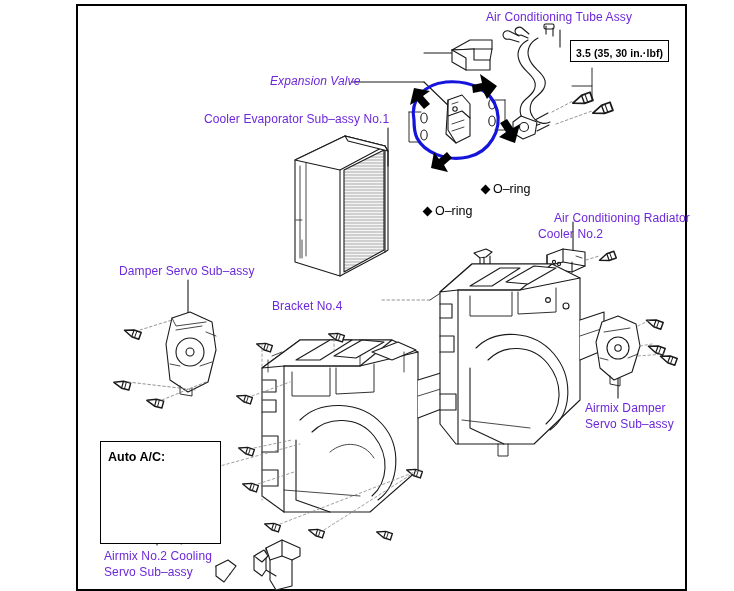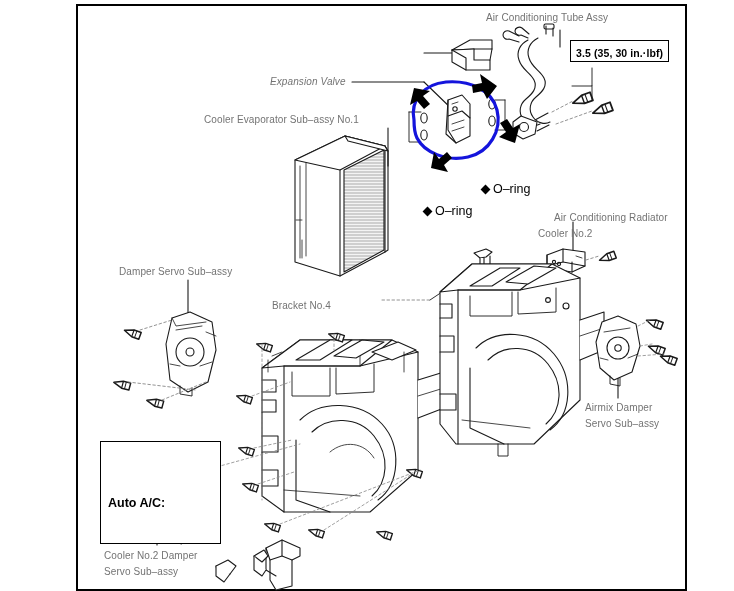--- a/index.html
+++ b/index.html
@@ -4,28 +4,28 @@
 <title>A/C Cooling Unit Exploded View</title>
 <style>
   html,body{margin:0;padding:0;background:#ffffff;}
   body{width:734px;height:591px;overflow:hidden;
        font-family:"Liberation Sans","DejaVu Sans",sans-serif;color:#000;}
   #sheet{position:relative;width:734px;height:591px;background:#fff;}
   #page-border{position:absolute;left:76px;top:4px;width:611px;height:587px;
                border:2px solid #000;box-sizing:border-box;background:#fff;}
   svg.art{position:absolute;left:0;top:0;width:734px;height:591px;
           pointer-events:none;overflow:visible;}
-  .lbl{position:absolute;font-size:10px;line-height:15px;
-       white-space:pre;letter-spacing:.1px;color:#737373;}
+  .lbl{position:absolute;font-size:12px;line-height:15px;
+       white-space:pre;letter-spacing:.1px;color:#6d28d9;}
   .lbl.two{line-height:16px;}
   .torque{position:absolute;border:1.5px solid #000;background:#fff;
           font-size:10.5px;font-weight:bold;padding:6px 5px 2px 5px;
           white-space:nowrap;letter-spacing:.1px;}
   .autobox{position:absolute;border:1.6px solid #000;background:#fff;}
-  .autotitle{position:absolute;font-size:12.5px;font-weight:bold;margin-top:46px;}
+  .autotitle{position:absolute;font-size:12.5px;font-weight:bold;}
   .oring{position:absolute;font-size:12.5px;white-space:pre;}
   .dia{display:inline-block;width:7px;height:7px;background:#000;
        transform:rotate(45deg);margin-right:4px;position:relative;top:0px;}
 </style>
 </head>
 <body>
 
 <div id="sheet">
 
   <div id="page-border"></div>
@@ -358,21 +358,21 @@
   <div class="lbl two" style="left:272px;top:298px;">Bracket No.4</div>
 
   <div class="lbl two" style="left:538px;top:210px;margin-left:16px;">Air Conditioning Radiator</div>
   <div class="lbl two" style="left:538px;top:226px;">Cooler No.2</div>
 
   <div class="lbl" style="left:119px;top:264px;">Damper Servo Sub–assy</div>
 
   <div class="lbl two" style="left:585px;top:400px;">Airmix Damper</div>
   <div class="lbl two" style="left:585px;top:416px;">Servo Sub–assy</div>
 
-  <div class="lbl two" style="left:104px;top:548px;">Cooler No.2 Damper</div>
+  <div class="lbl two" style="left:104px;top:548px;">Airmix No.2 Cooling</div>
   <div class="lbl two" style="left:104px;top:564px;">Servo Sub–assy</div>
 
   <div class="oring" style="left:468px;top:168px;">
     <span class="dia"></span><span>O–ring</span>
   </div>
 
   <div class="oring" style="left:410px;top:190px;">
     <span class="dia"></span><span>O–ring</span>
   </div>
 

